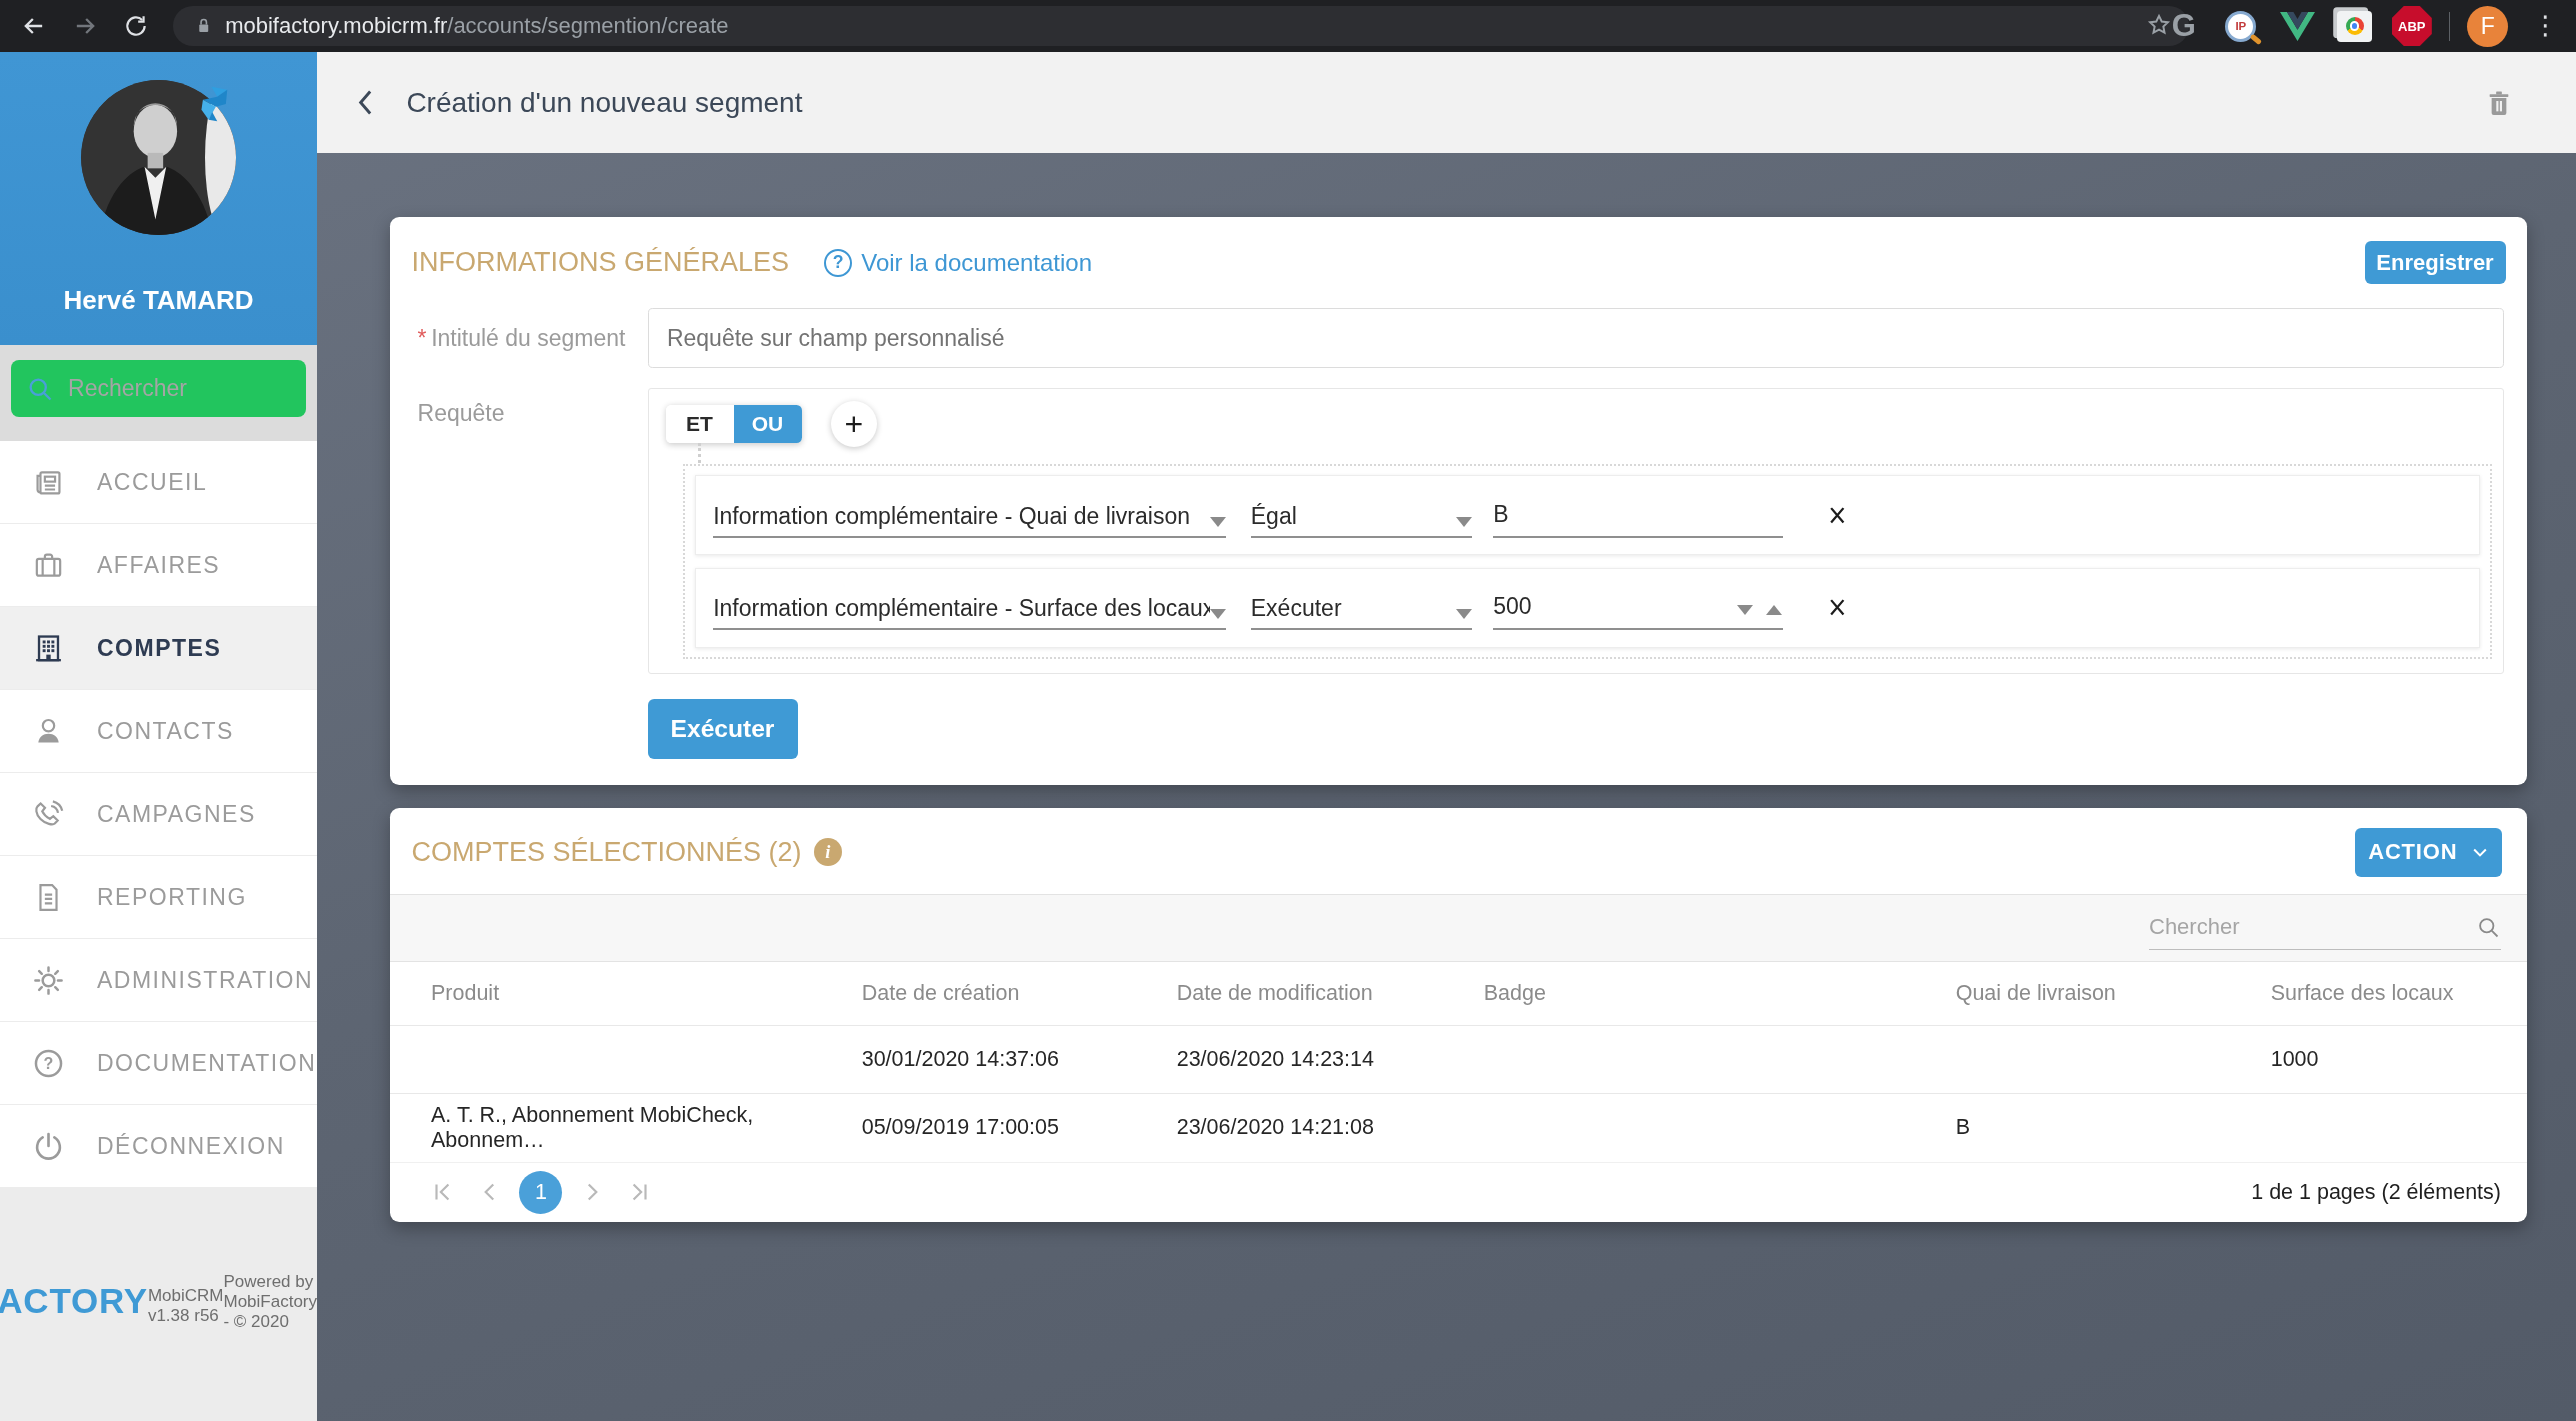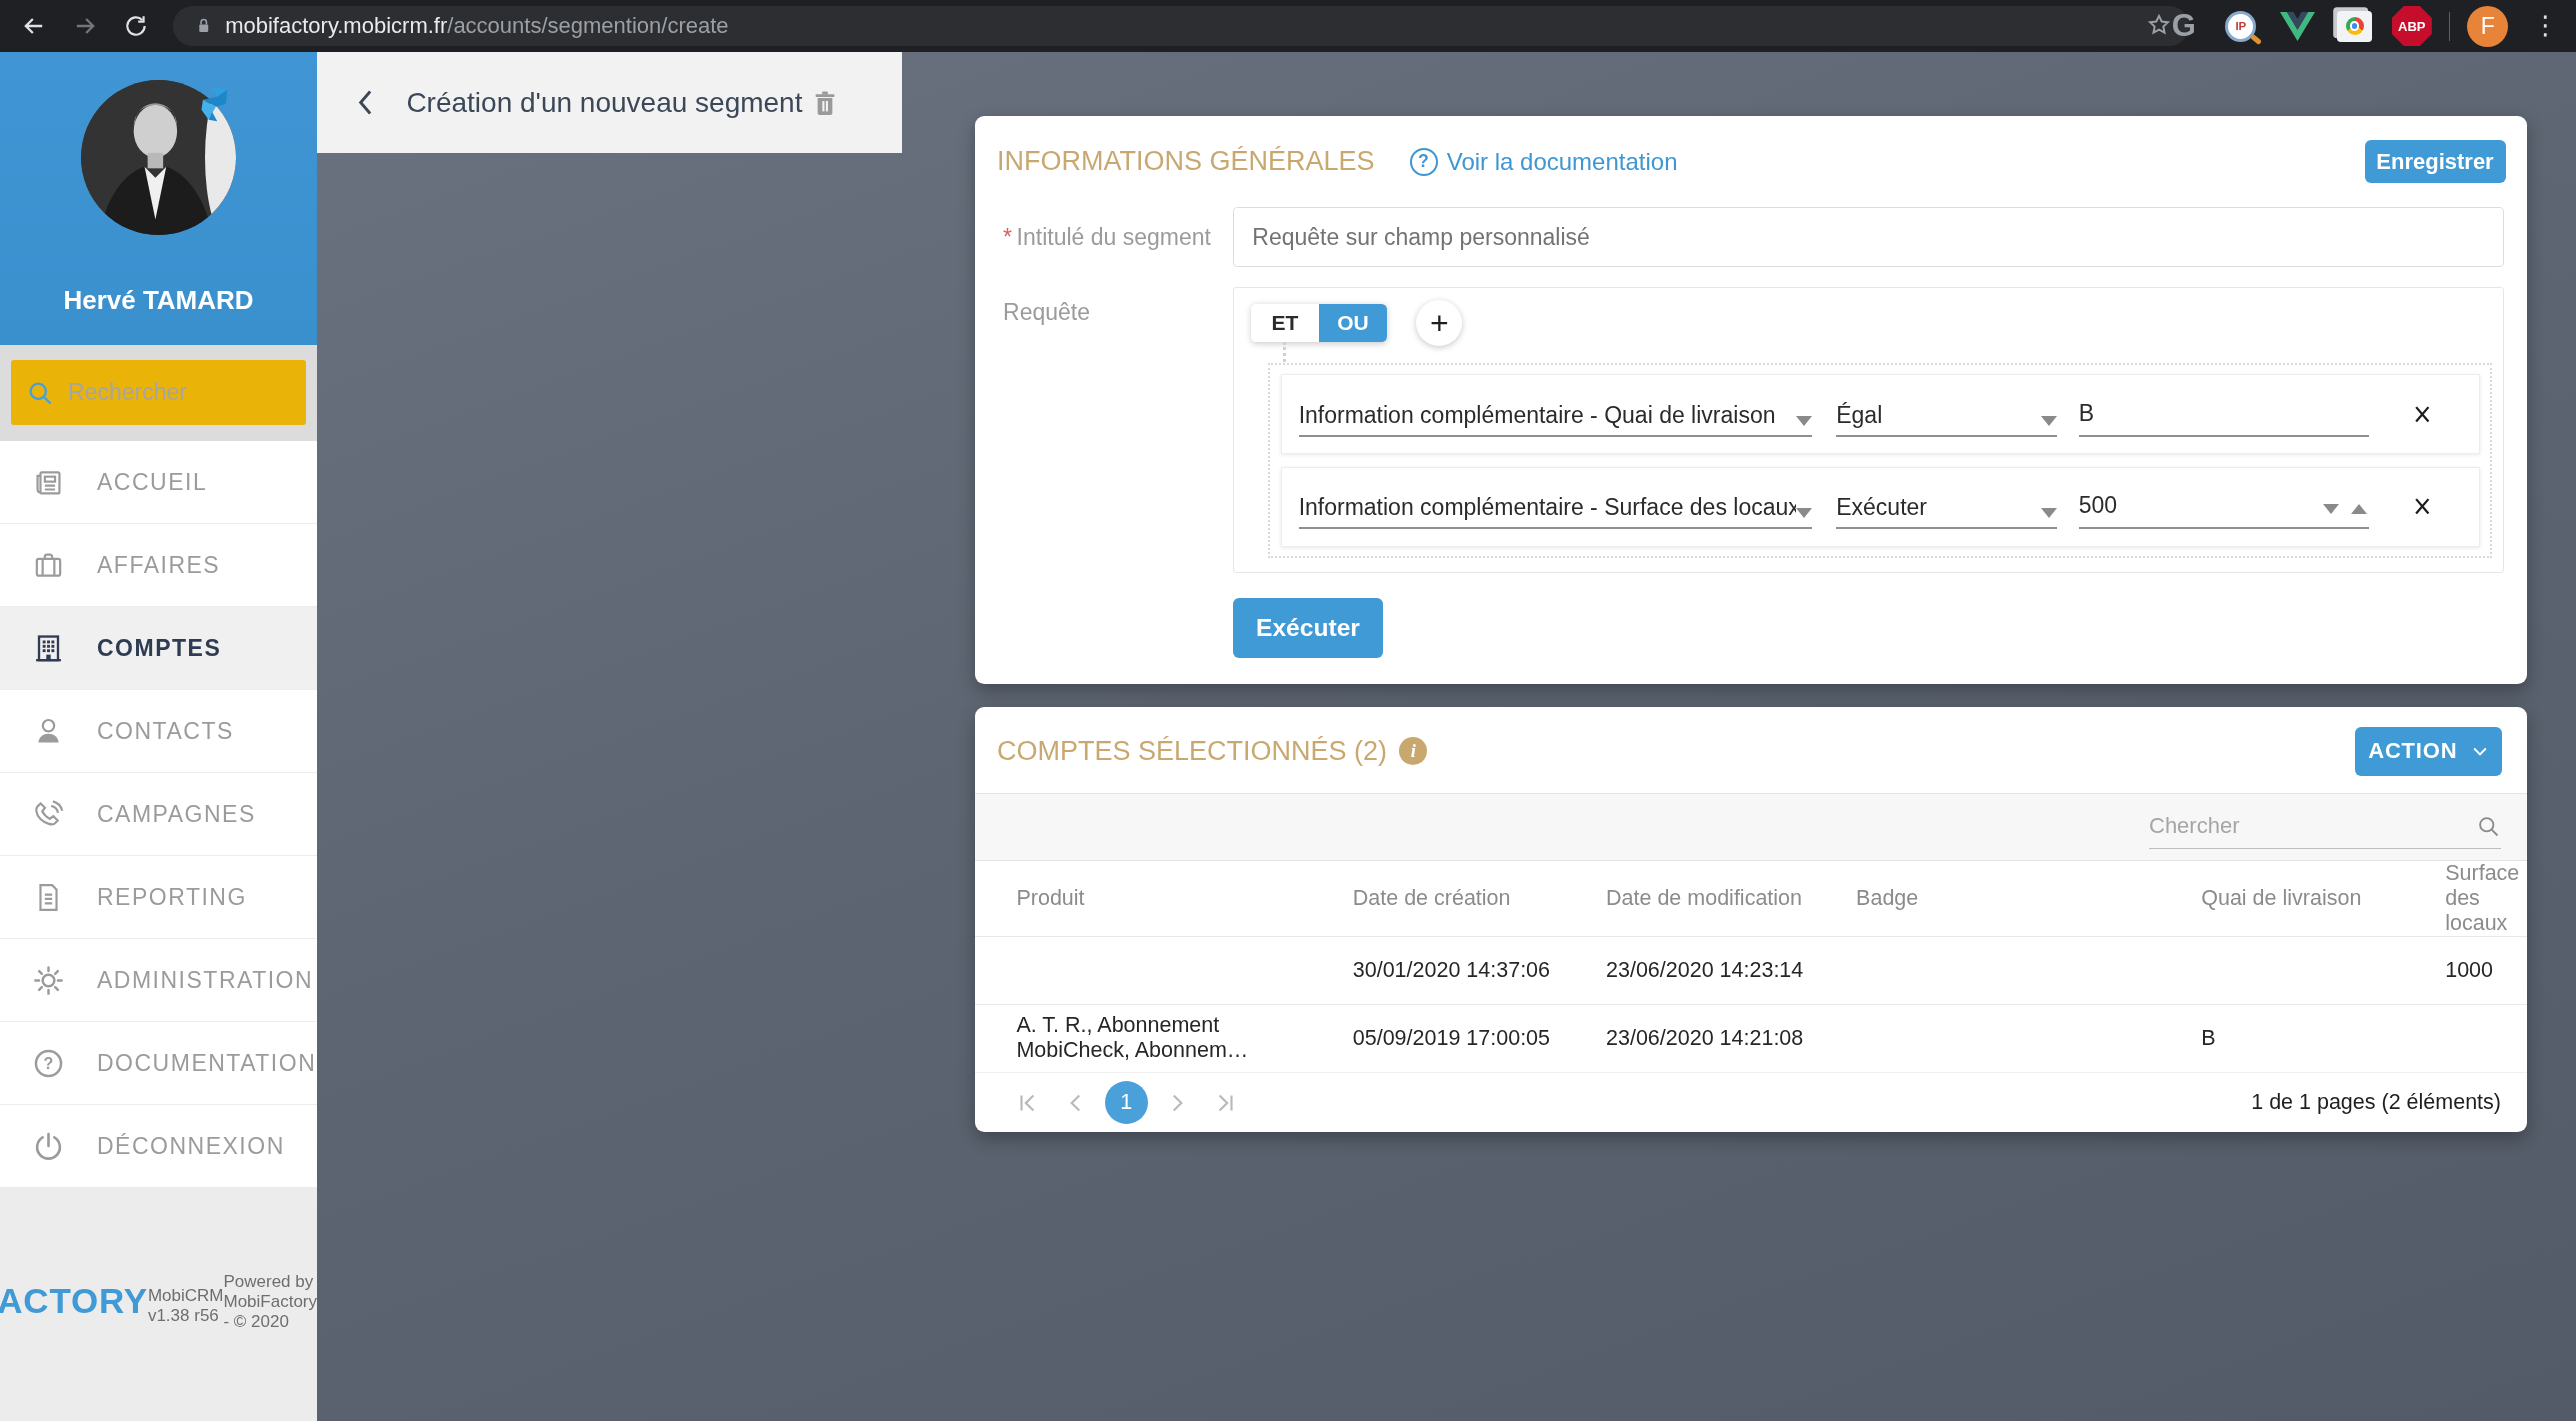--- a/index.html
+++ b/index.html
@@ -44,40 +44,40 @@
   
   .sidebar { width: 317px; height: 100%; background: #ececec; display: flex; flex-direction: column; flex-shrink: 0; z-index: 10; }
   .user-panel { height: 293px; background: linear-gradient(180deg, #4096d4 0%, #3a8fcd 100%);
     display: flex; flex-direction: column; align-items: center; gap: 28px; }
   .avatar-wrap { position: relative; margin-top: 28px; width: 155px; height: 155px; }
   .avatar-circle { width: 155px; height: 155px; border-radius: 50%; overflow: hidden; background: #3a3a3a; }
   .avatar-bird { position: absolute; top: 4.6px; right: 3.1px; }
   .user-name { margin-top: 21.5px; color: #fff; font-size: 26px; font-weight: 700; }
   .user-role { margin-top: 7.7px; color: #fff; font-size: 23px; }
   .search-wrap { height: 96px; background: #dcdcdc; padding: 15.4px 10.7px; }
-  .search-box { background: #eab308; border-radius: 3px; height: 65px; display: flex; align-items: center; padding: 0 15.4px; }
+  .search-box { background: #22c55e; border-radius: 8px; height: 57px; display: flex; align-items: center; padding: 0 15.4px; }
   .search-box svg { flex-shrink: 0; }
   .search-box input { border: none; outline: none; flex: 1; margin-left: 14px; font-size: 23px;
     color: #555; font-family: "Liberation Sans", sans-serif; background: transparent; }
   .search-box input::placeholder { color: #a5a5a5; }
   .nav-item { height: 83px; background: #fff; border-bottom: 0.8px solid #ececec; display: flex; align-items: center;
     padding-left: 31px; color: #9b9b9b; cursor: pointer; }
   .nav-item .nav-icon { width: 35px; height: 35px; flex-shrink: 0; display: flex; align-items: center; justify-content: center; }
   .nav-item .nav-label { margin-left: 31px; font-size: 23px; letter-spacing: 1.5px; }
   .nav-item.active { background: #f0f0f0; color: #2e3b52; }
   .nav-item.active .nav-label { font-weight: 700; }
   .sidebar-footer { flex: 1; background: #ececec; display: flex; align-items: center; justify-content: flex-end; padding-bottom: 7.7px; }
   .brand-line { font-size: 35px; font-weight: 800; letter-spacing: 0.8px; margin-top: 1.5px; }
   .brand-line .mobi { color: #161616; }
   .brand-line .factory { color: #3f9ad5; }
   .version-line { margin-top: 10.7px; font-size: 17px; color: #6e6e6e; }
   .powered-line { margin-top: 3.1px; font-size: 17px; color: #6e6e6e; }
 
   
-  .main { flex: 1; display: flex; 
+  .main { flex: 1; display: flex; flex-direction: column;
     background: linear-gradient(160deg, #6a7280 0%, #5d6572 45%, #535b68 100%); }
   .page-header { height: 101px; background: #f2f2f2; display: flex; align-items: center; padding: 0 54px 0 28px; }
   .back-btn { width: 43px; height: 43px; display: flex; align-items: center; justify-content: center; cursor: pointer; }
   .page-title { margin-left: 18.4px; font-size: 28px; color: #3c4858; }
   .trash-btn { margin-left: auto; width: 46px; height: 46px; display: flex; align-items: center; justify-content: center;
     color: #9a9a9a; cursor: pointer; }
 
   .content { flex: 1; padding: 64px 49px 0 73px; overflow: hidden; }
   .card { background: #fff; border-radius: 9.2px; box-shadow: 0 6.1px 17px rgba(0,0,0,0.28); }
 

